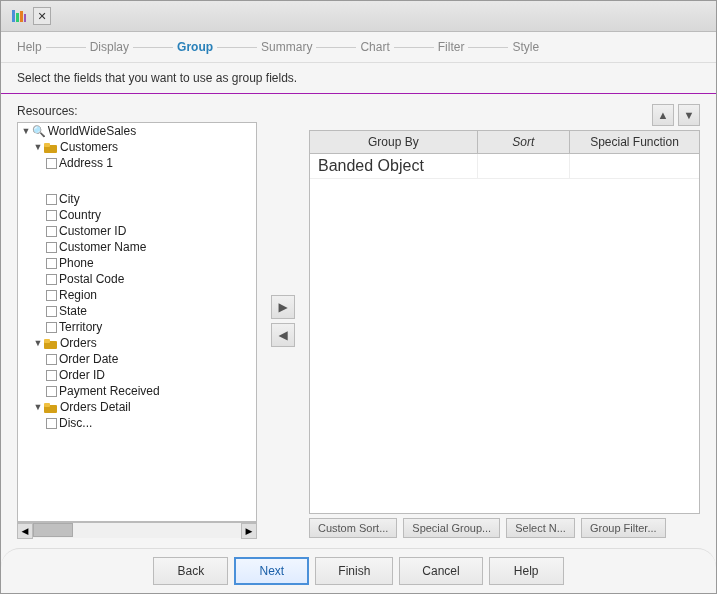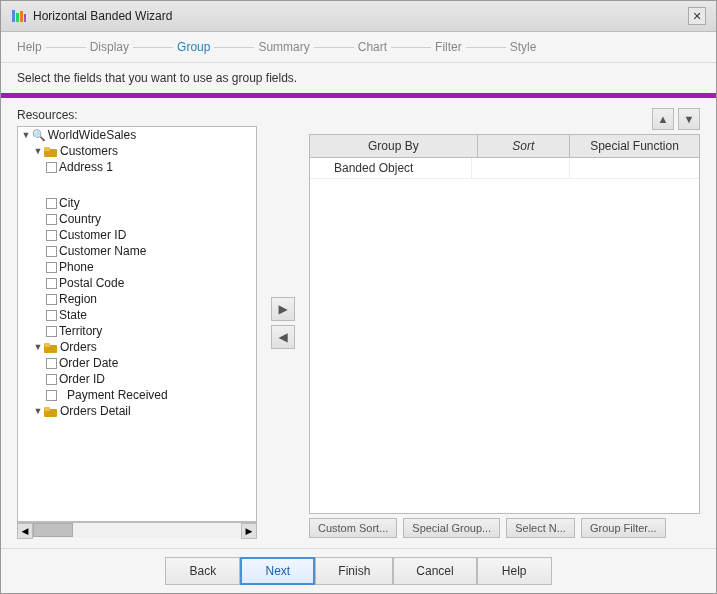--- a/index.html
+++ b/index.html
@@ -66,35 +66,35 @@
     .step {
       display: flex;
       align-items: center;
       font-size: 11px;
       color: #888;
       position: relative;
     }
 
     .step.active {
       color: #2980b9;
-      font-weight: normal;
+      font-weight: bold;
     }
 
     .step-line {
       height: 1px;
       width: 40px;
       background: #ccc;
       margin: 0 4px;
     }
 
     .instruction {
       padding: 8px 16px;
       font-size: 12px;
       color: #333;
-      border-bottom: 5px solid #a21caf;
+      border-bottom: 1px solid #a21caf;
       background: #f5f5f5;
     }
 
     .content-area {
       display: flex;
       flex: 1;
       padding: 10px 16px;
       gap: 10px;
       overflow: hidden;
     }
@@ -225,23 +225,22 @@
     .th-special { flex: 1.5; }
 
     .table-row-data {
       display: flex;
       border-bottom: 1px solid #eee;
     }
 
     .td {
       border-right: 1px solid #eee;
       padding: 3px 8px;
-      font-size: 12px;
+      font-size: 16px;
       color: #333;
-      margin-left: 16px;
     }
 
     .td:last-child { border-right: none; }
 
     .td-groupby { flex: 2; }
     .td-sort { flex: 1; }
     .td-special { flex: 1.5; }
 
     .up-down-buttons {
       display: flex;
@@ -276,21 +275,23 @@
       cursor: pointer;
       font-size: 11px;
       color: #555;
     }
 
     .footer {
       padding: 8px 16px;
       border-top: 1px solid #ddd;
       display: flex;
       justify-content: center;
+      gap: 6px;
       background: #f5f5f5;
+      border-radius: 19px;
     }
 
     .footer-btn {
       padding: 5px 22px;
       border: 1px solid #bbb;
       background: linear-gradient(to bottom, #f5f5f5, #e8e8e8);
       cursor: pointer;
       font-size: 12px;
       color: #333;
       min-width: 75px;
@@ -342,21 +343,20 @@
 
   <div class="title-bar">
     <span class="title-bar-icon">
       <svg width="16" height="16" viewBox="0 0 16 16">
         <rect x="1" y="2" width="3" height="12" fill="#4a90d9"></rect>
         <rect x="5" y="5" width="3" height="9" fill="#2ecc71"></rect>
         <rect x="9" y="3" width="3" height="11" fill="#e67e22"></rect>
         <rect x="13" y="6" width="2" height="8" fill="#9b59b6"></rect>
       </svg>
     </span>
-    <span class="title-text">Horizontal Banded Wizard</span>
     <div class="close-btn">✕</div>
   </div>
 
   <div class="wizard-steps">
     <div class="step">
       <span>Help</span>
     </div>
     <div class="step-line"></div>
     <div class="step">
       <span>Display</span>
@@ -460,35 +460,39 @@
           <span class="item-label">Orders</span>
         </div>
         <div class="tree-item" style="padding-left:28px;">
           <span class="checkbox-icon"></span>
           <span class="item-label">Order Date</span>
         </div>
         <div class="tree-item" style="padding-left:28px;">
           <span class="checkbox-icon"></span>
           <span class="item-label">Order ID</span>
         </div>
-        <div class="tree-item" style="padding-left:28px;gap:8px;">
+        <div class="tree-item" style="padding-left:28px;">
           <span class="checkbox-icon"></span>
           <span class="item-label">Payment Received</span>
         </div>
 
         <div class="tree-item" style="padding-left:14px;">
           <span class="expand-icon">▼</span>
           <span class="folder-icon">
             <svg width="14" height="11" viewBox="0 0 14 11">
                 <rect x="0" y="3" width="13" height="8" rx="1" fill="#d4a017"></rect>
                 <rect x="0" y="1" width="6" height="4" rx="1" fill="#f0c040"></rect>
               </svg>
           </span>
           <span class="item-label">Orders Detail</span>
         </div>
+        <div class="tree-item" style="padding-left:28px;">
+          <span class="checkbox-icon"></span>
+          <span class="item-label">Disc...</span>
+        </div>
       </div>
 
       <div class="horizontal-scroll">
         <div class="scroll-left">◀</div>
         <div class="scroll-track">
           <div class="scroll-thumb"></div>
         </div>
         <div class="scroll-right">▶</div>
       </div>
     </div>

